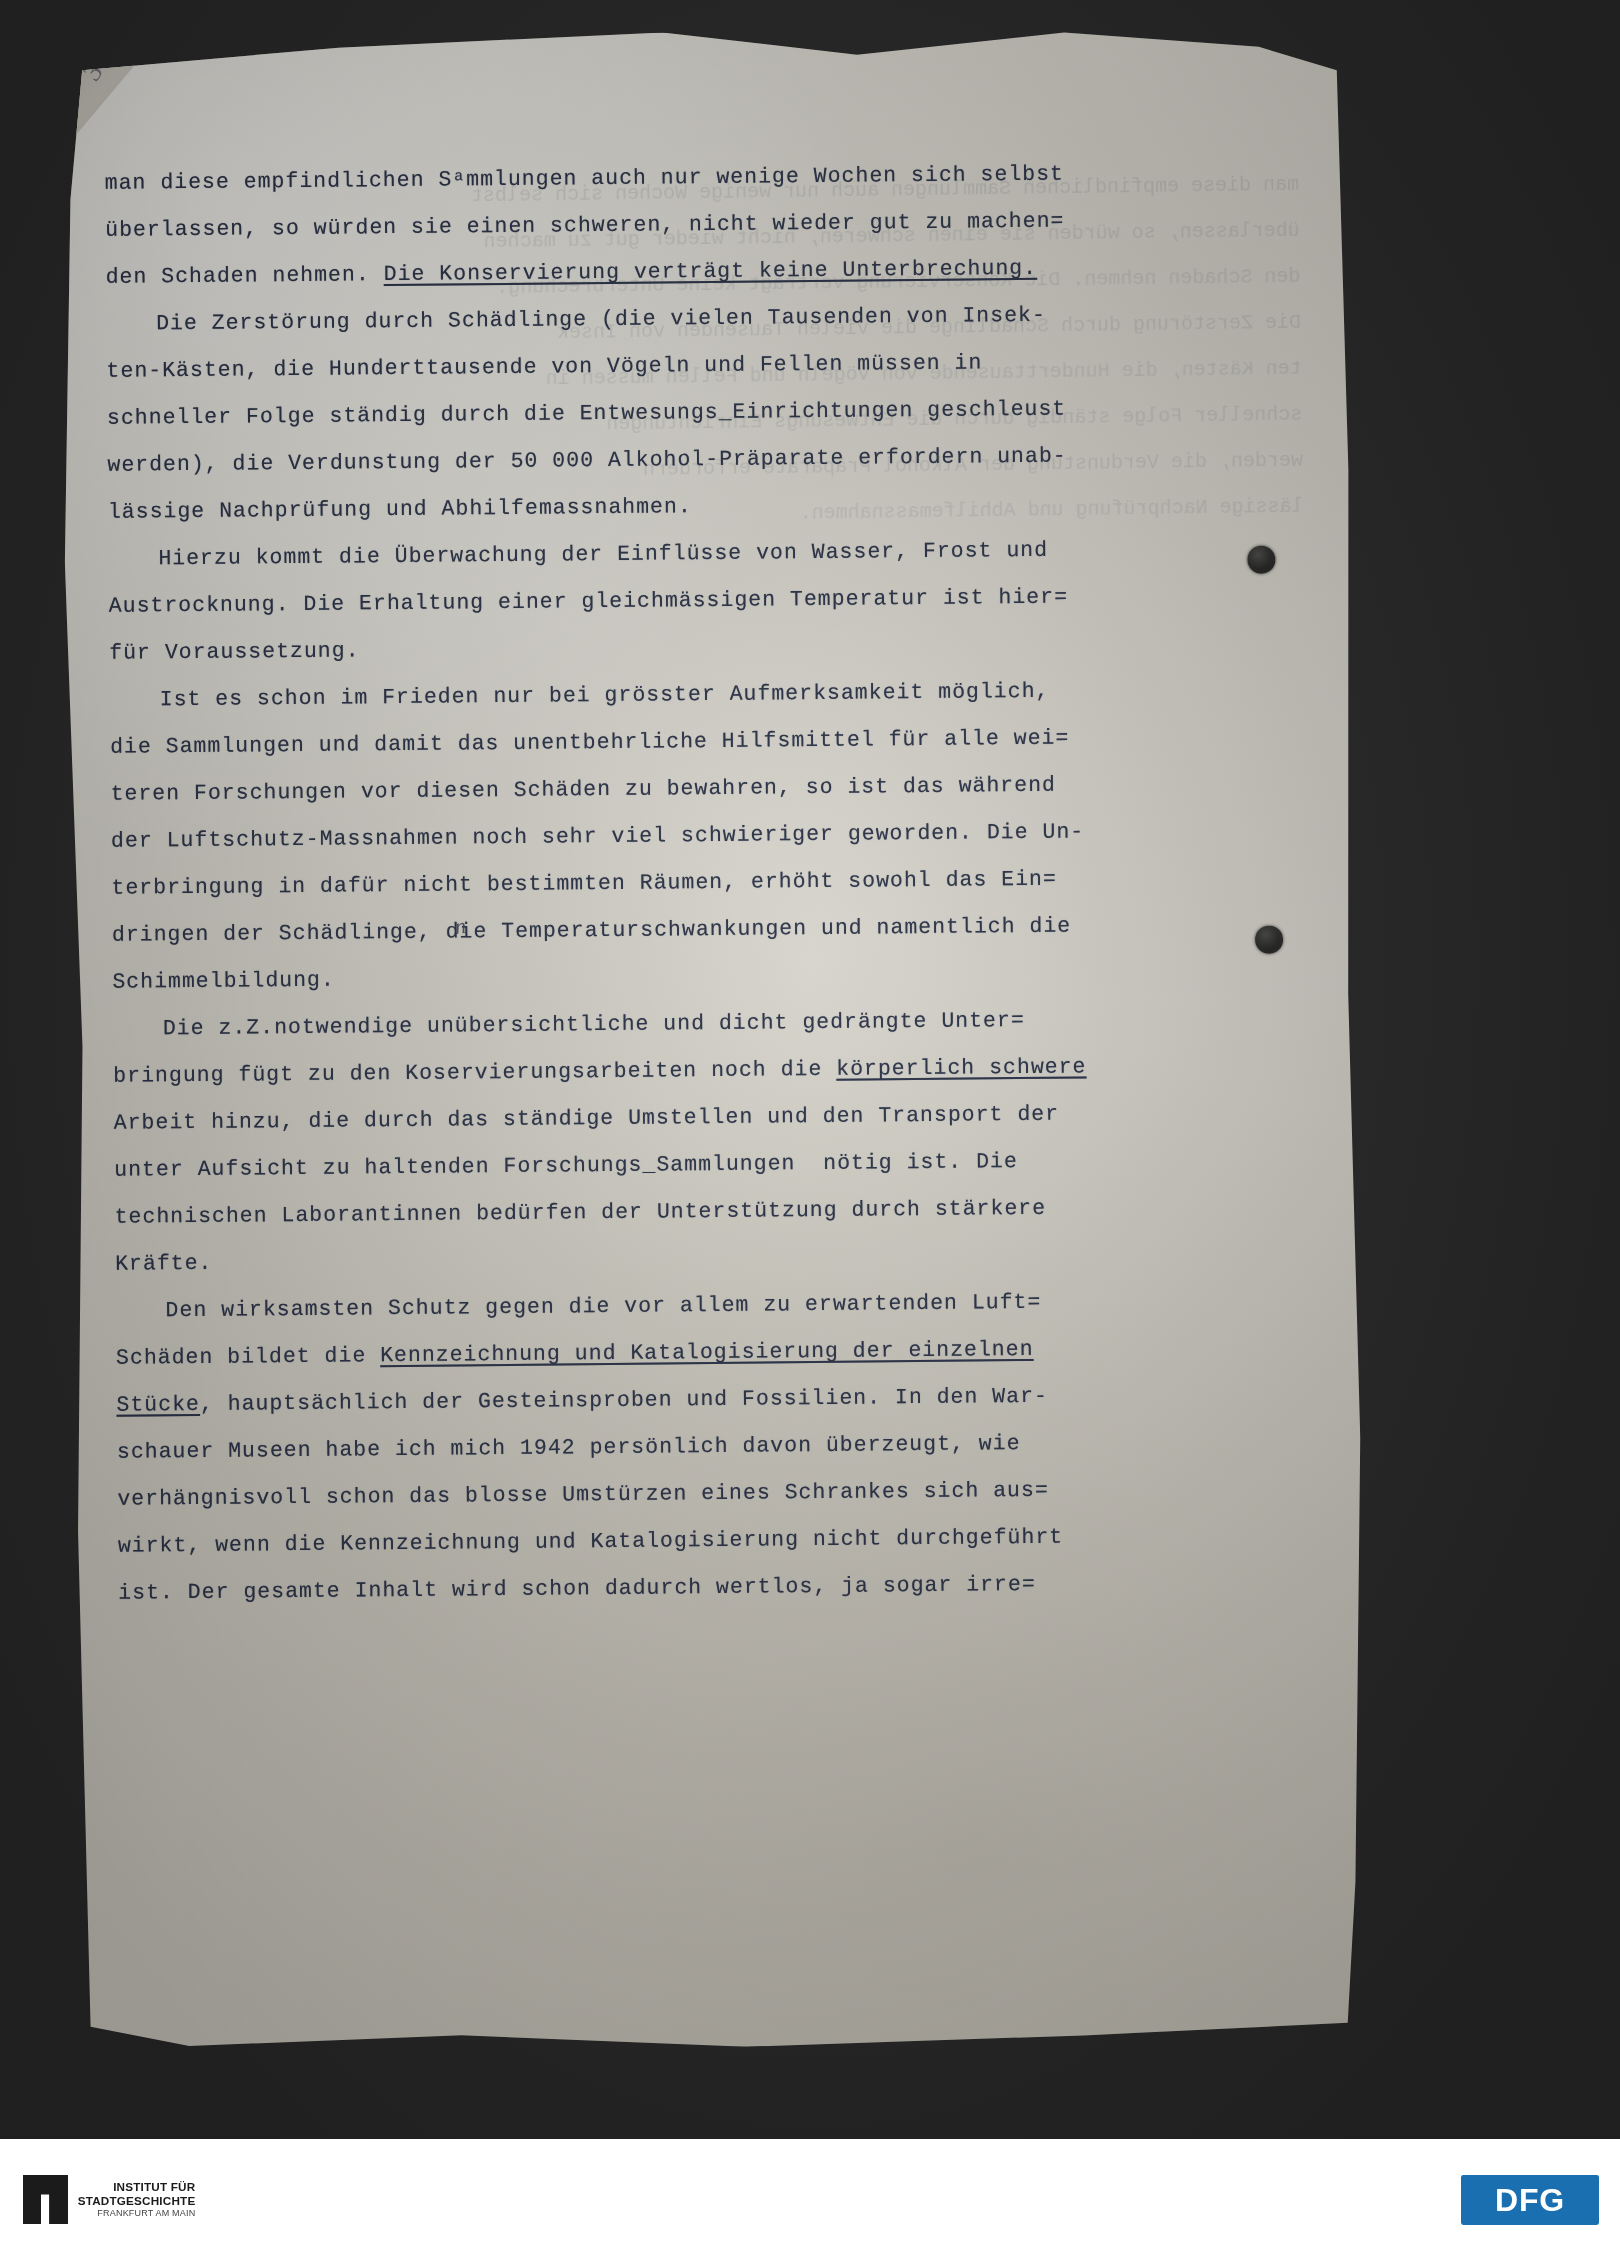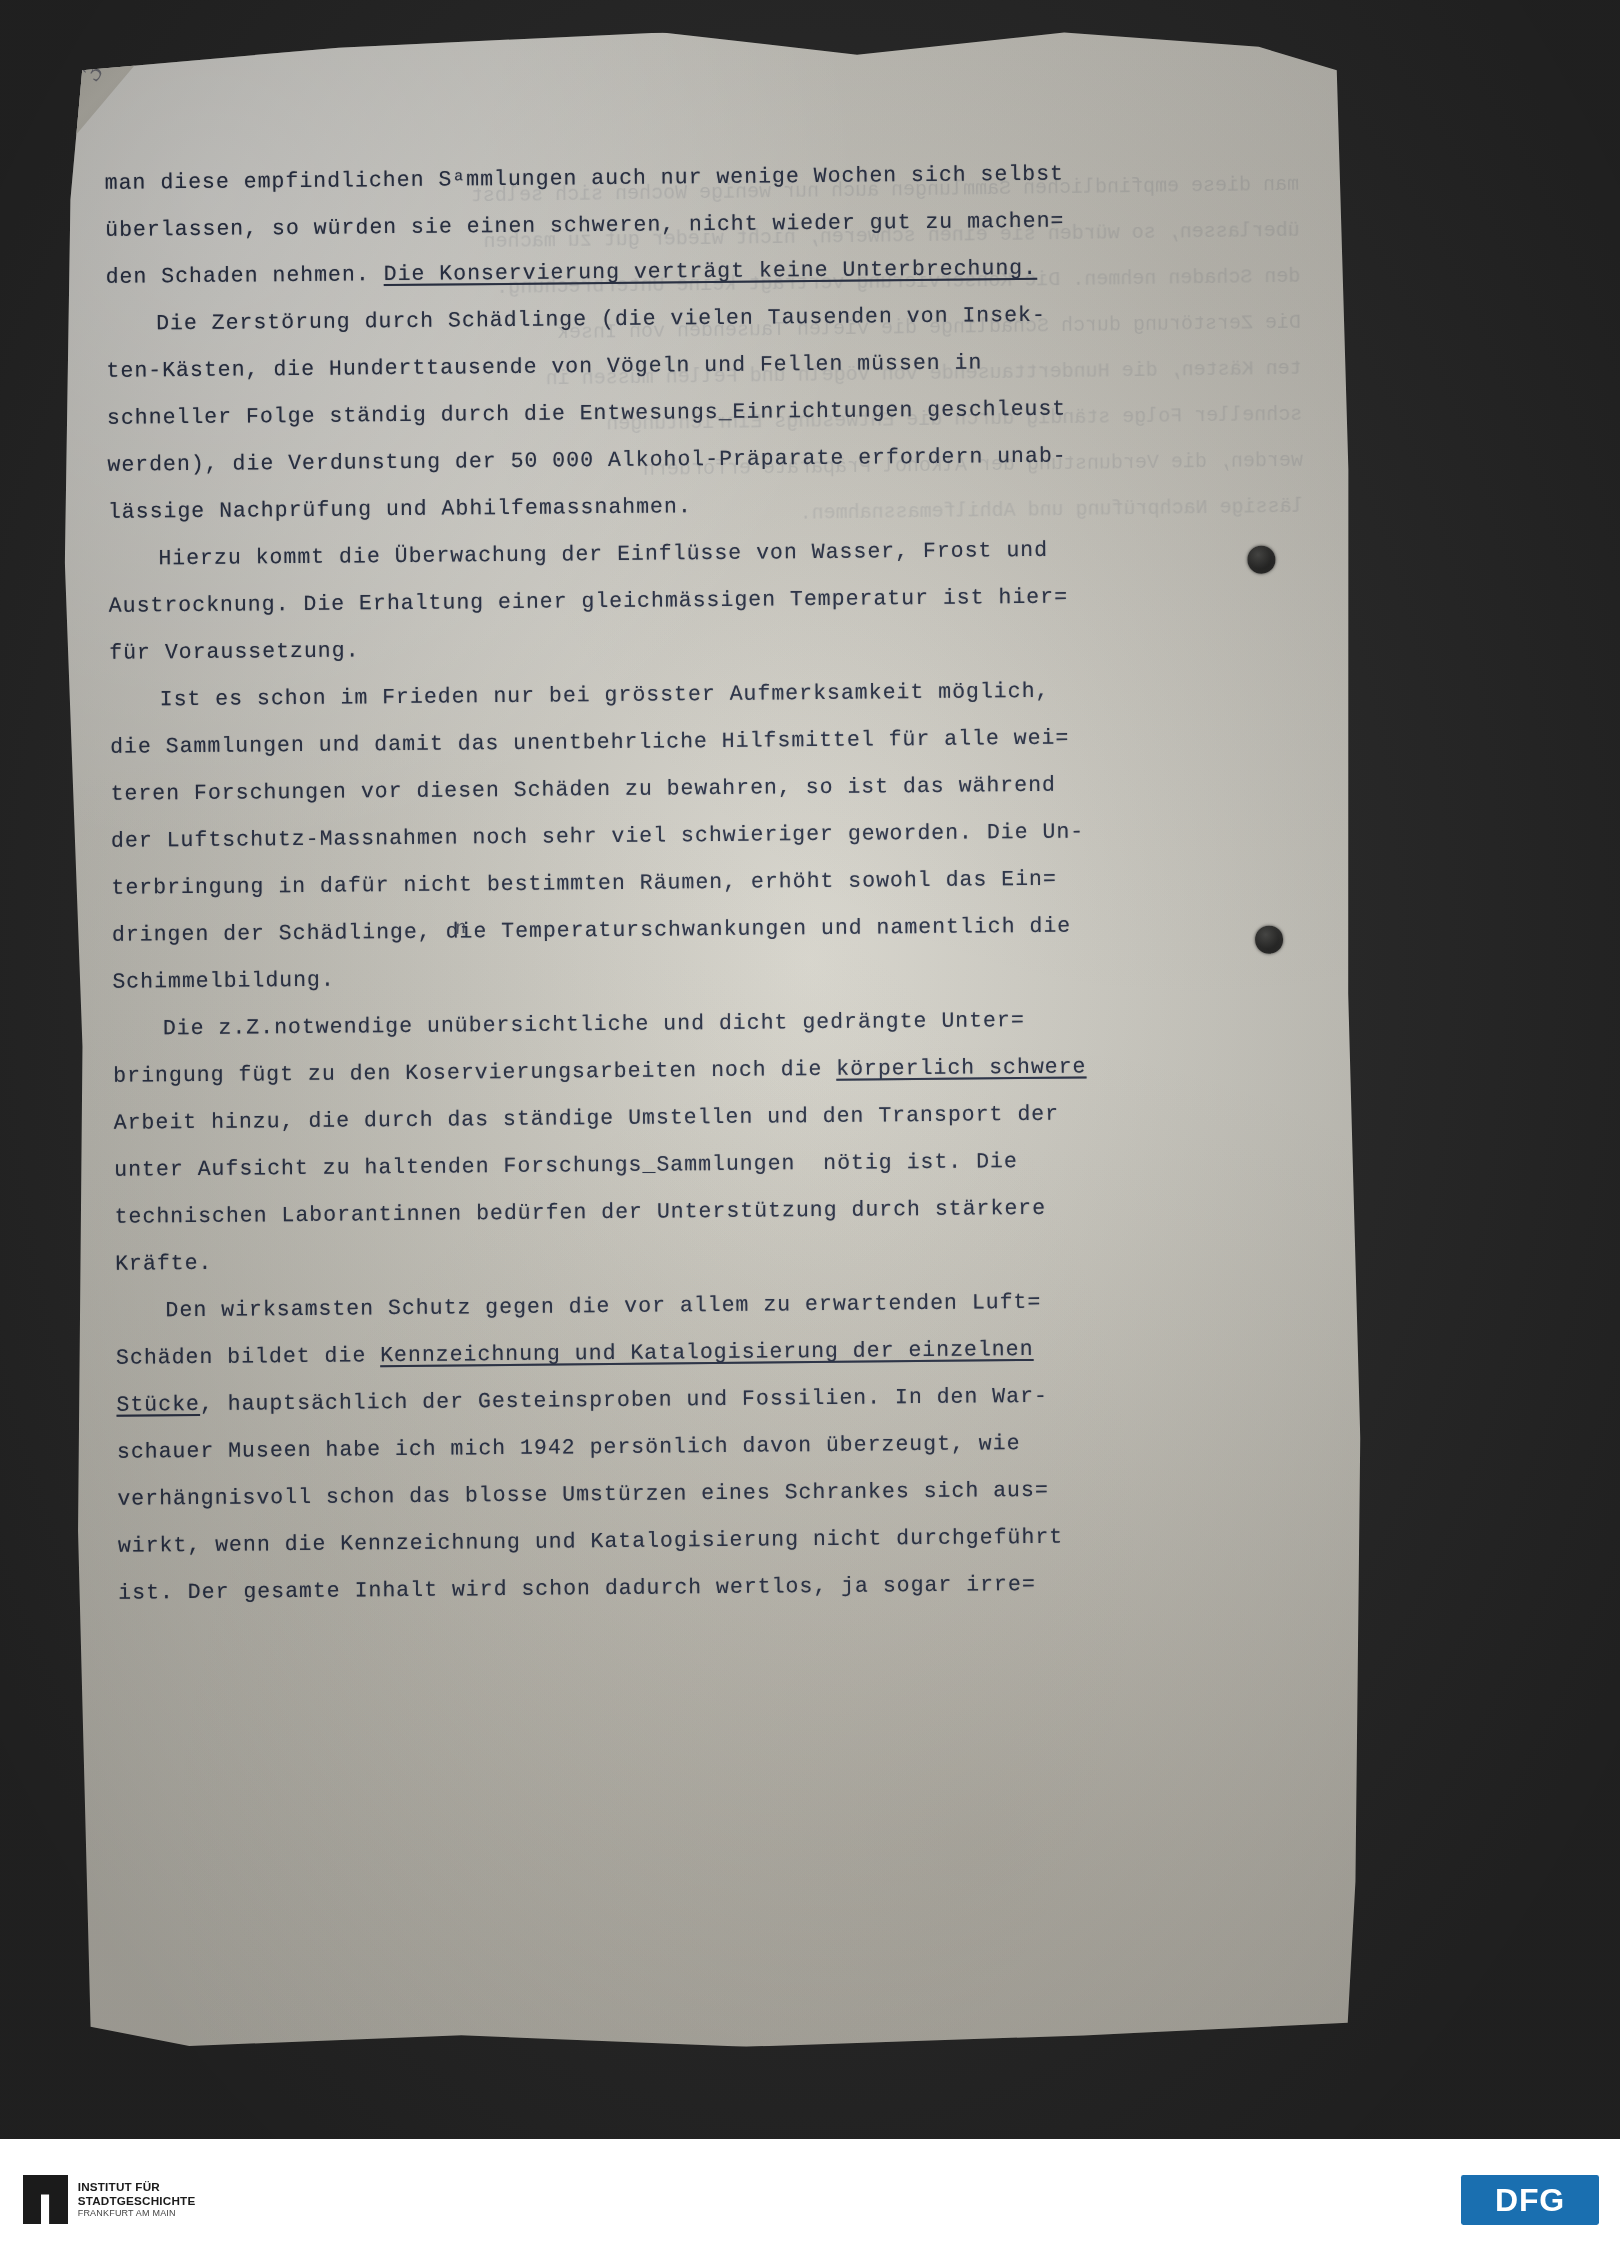--- a/index.html
+++ b/index.html
@@ -181,20 +181,21 @@
     letter-spacing: 0.2px;
   }
 
   #isg-logo {
     position: absolute;
     left: 23px;
     top: 36px;
     display: flex;
     align-items: center;
     gap: 9.7px;
+    text-align: right;
   }
   #isg-mark {
     width: 45px;
     height: 49px;
     background: #1b1b1b;
     clip-path: polygon(0 0, 100% 0, 100% 100%, 58% 100%, 58% 40%, 40% 40%, 40% 100%, 0 100%);
   }
   #isg-text {
     font-size: 11.7px;
     line-height: 13.8px;

